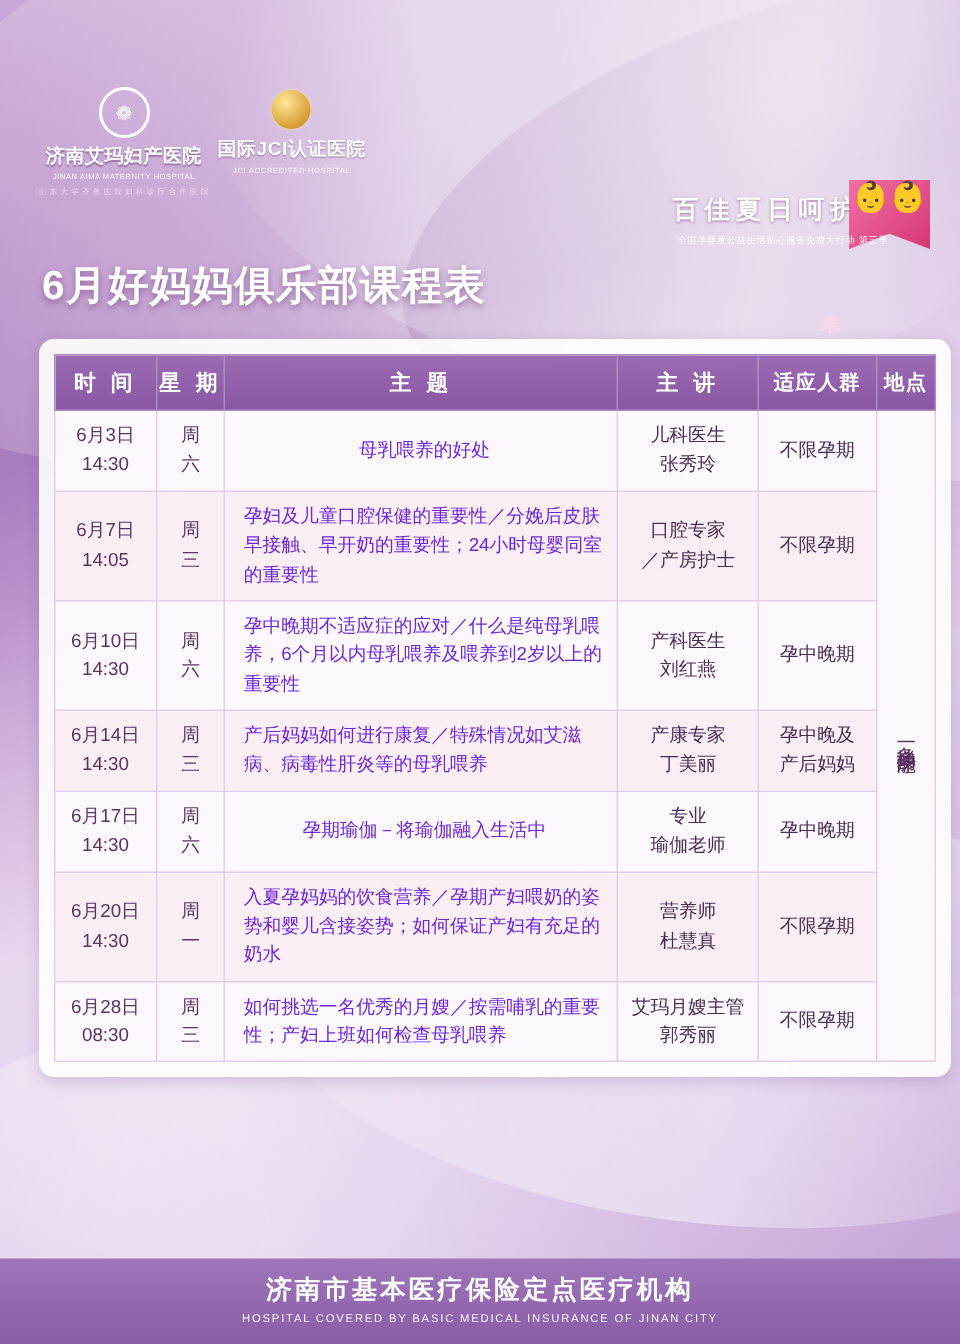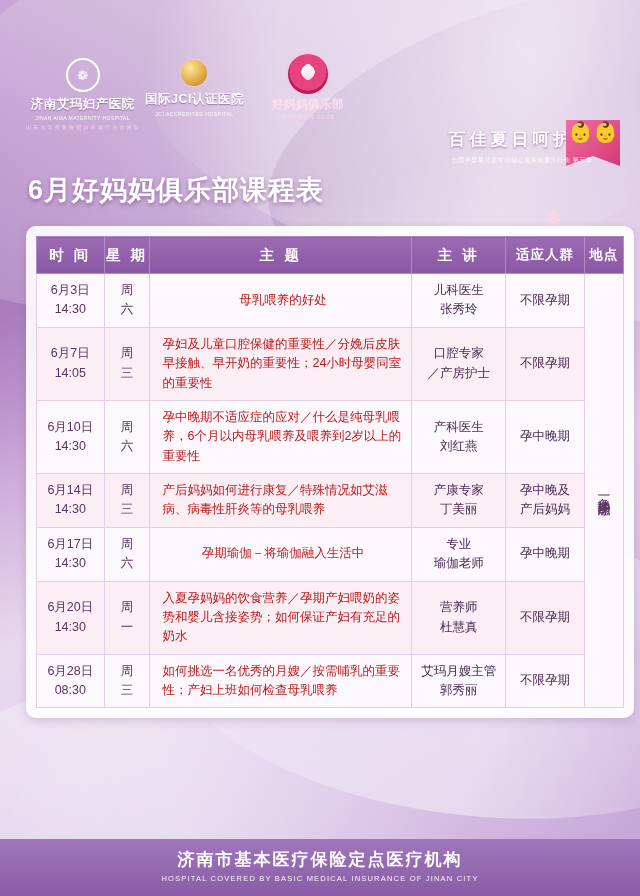--- a/index.html
+++ b/index.html
@@ -141,21 +141,21 @@
   }
   thead th.small{letter-spacing:1px;font-size:13.5px;}
   tbody td{
     text-align:center;color:#4a2d55;font-size:12.5px;line-height:1.55;
     padding:7px 6px;vertical-align:middle;
   }
   tbody tr:nth-child(odd) td{background:#fdf8fd;}
   tbody tr:nth-child(even) td{background:#fbeef4;}
   td.date{font-size:12.5px;white-space:pre-line;color:#5a3563;}
   td.week{font-size:12.5px;white-space:pre-line;color:#5a3563;}
-  td.topic{text-align:left;padding-left:12px;padding-right:8px;color:#b91c1c;}
+  td.topic{text-align:left;padding-left:12px;padding-right:8px;color:#6d28d9;}
   td.topic.center{text-align:center;}
   td.speaker{white-space:pre-line;}
   td.crowd{font-size:12.5px;white-space:pre-line;}
   td.place{
     background:#fdf8fd !important;
     font-size:13px;line-height:1.5;letter-spacing:1px;color:#5a3563;
     writing-mode:vertical-rl;text-orientation:upright;
     white-space:nowrap;
   }
 
@@ -194,25 +194,20 @@
       <div class="en">JINAN AIMA MATERNITY HOSPITAL</div>
       <div class="en2">山 东 大 学 齐 鲁 医 院 妇 科 诊 疗 合 作 医 院</div>
     </div>
 
     <div class="logo-jci">
       <div class="coin"></div>
       <div class="cn">国际JCI认证医院</div>
       <div class="en">JCI  ACCREDITED  HOSPITAL</div>
     </div>
 
-    <div class="logo-club">
-      <div class="badge"></div>
-      <div class="cn">好妈妈俱乐部</div>
-      <div class="en">MOTHER'S CLUB</div>
-    </div>
   </div>
 
   <div class="badge2017">
     <div class="ribbon"></div>
     <div class="kids">👶👶</div>
     <div class="line2">百佳夏日呵护季</div>
     <div class="line3">全国孕婴童公益生活贴心服务免费大行动  第三季</div>
     <div class="flower">❄</div>
   </div>
 

